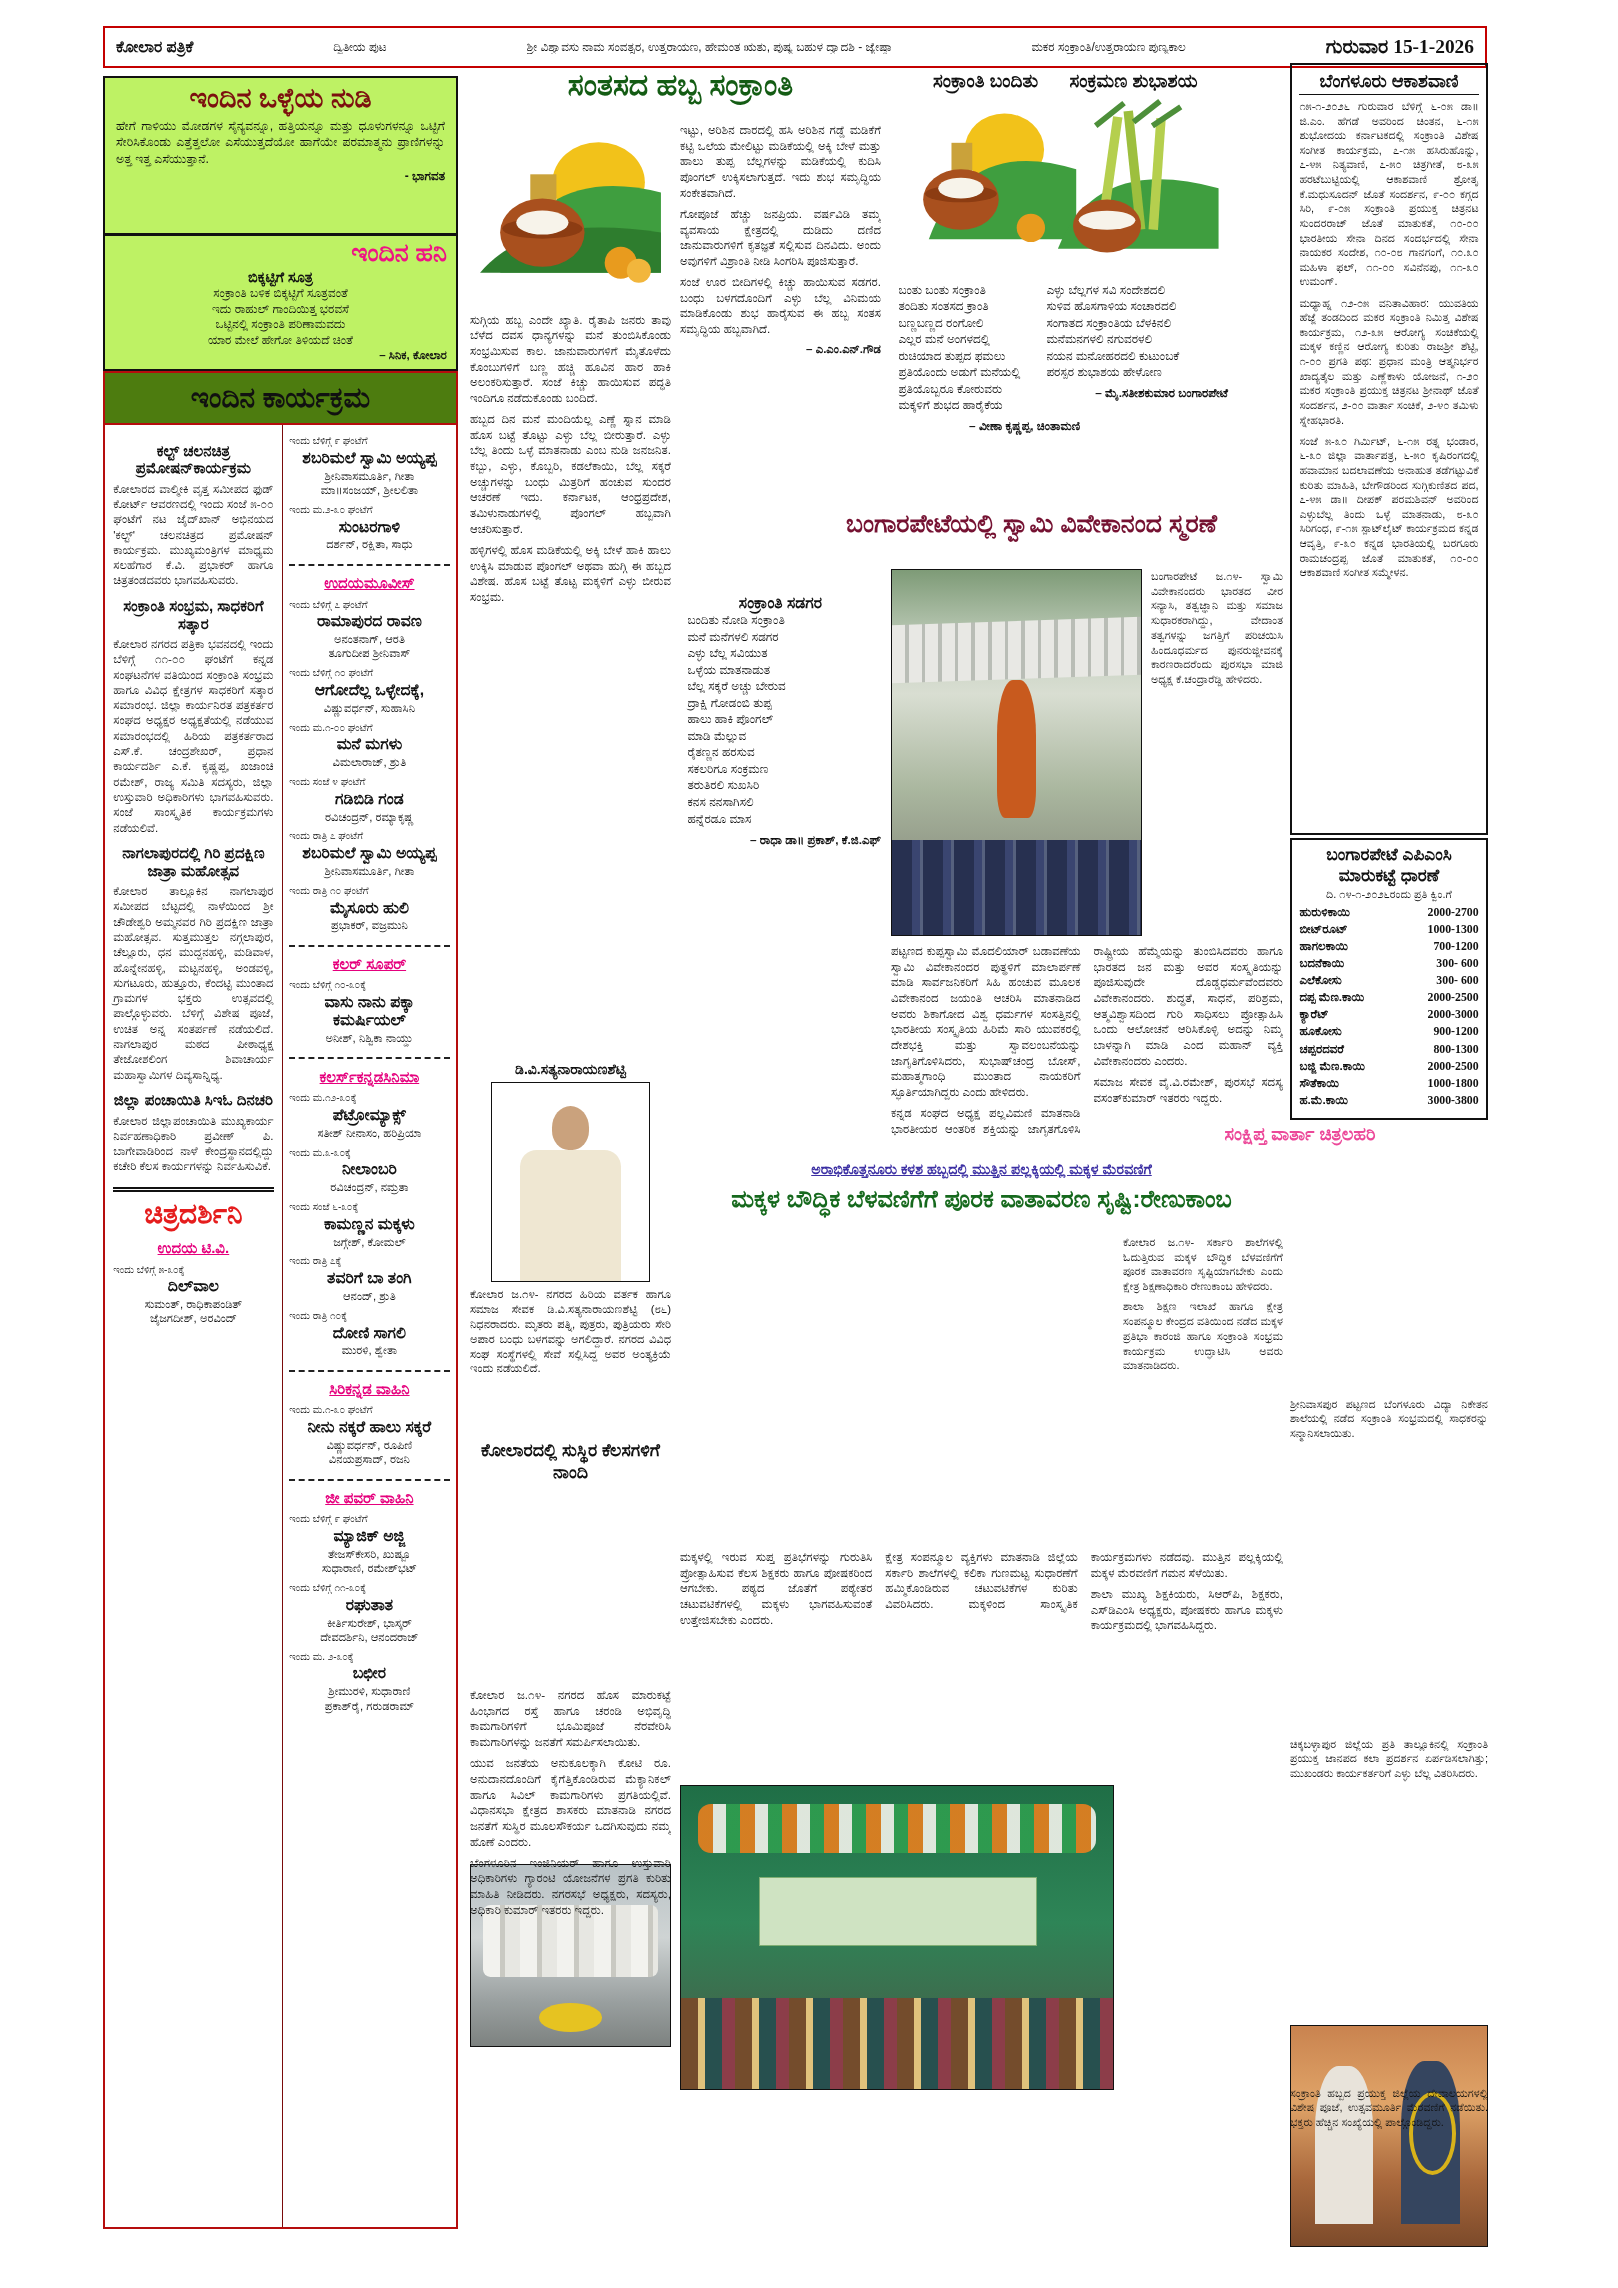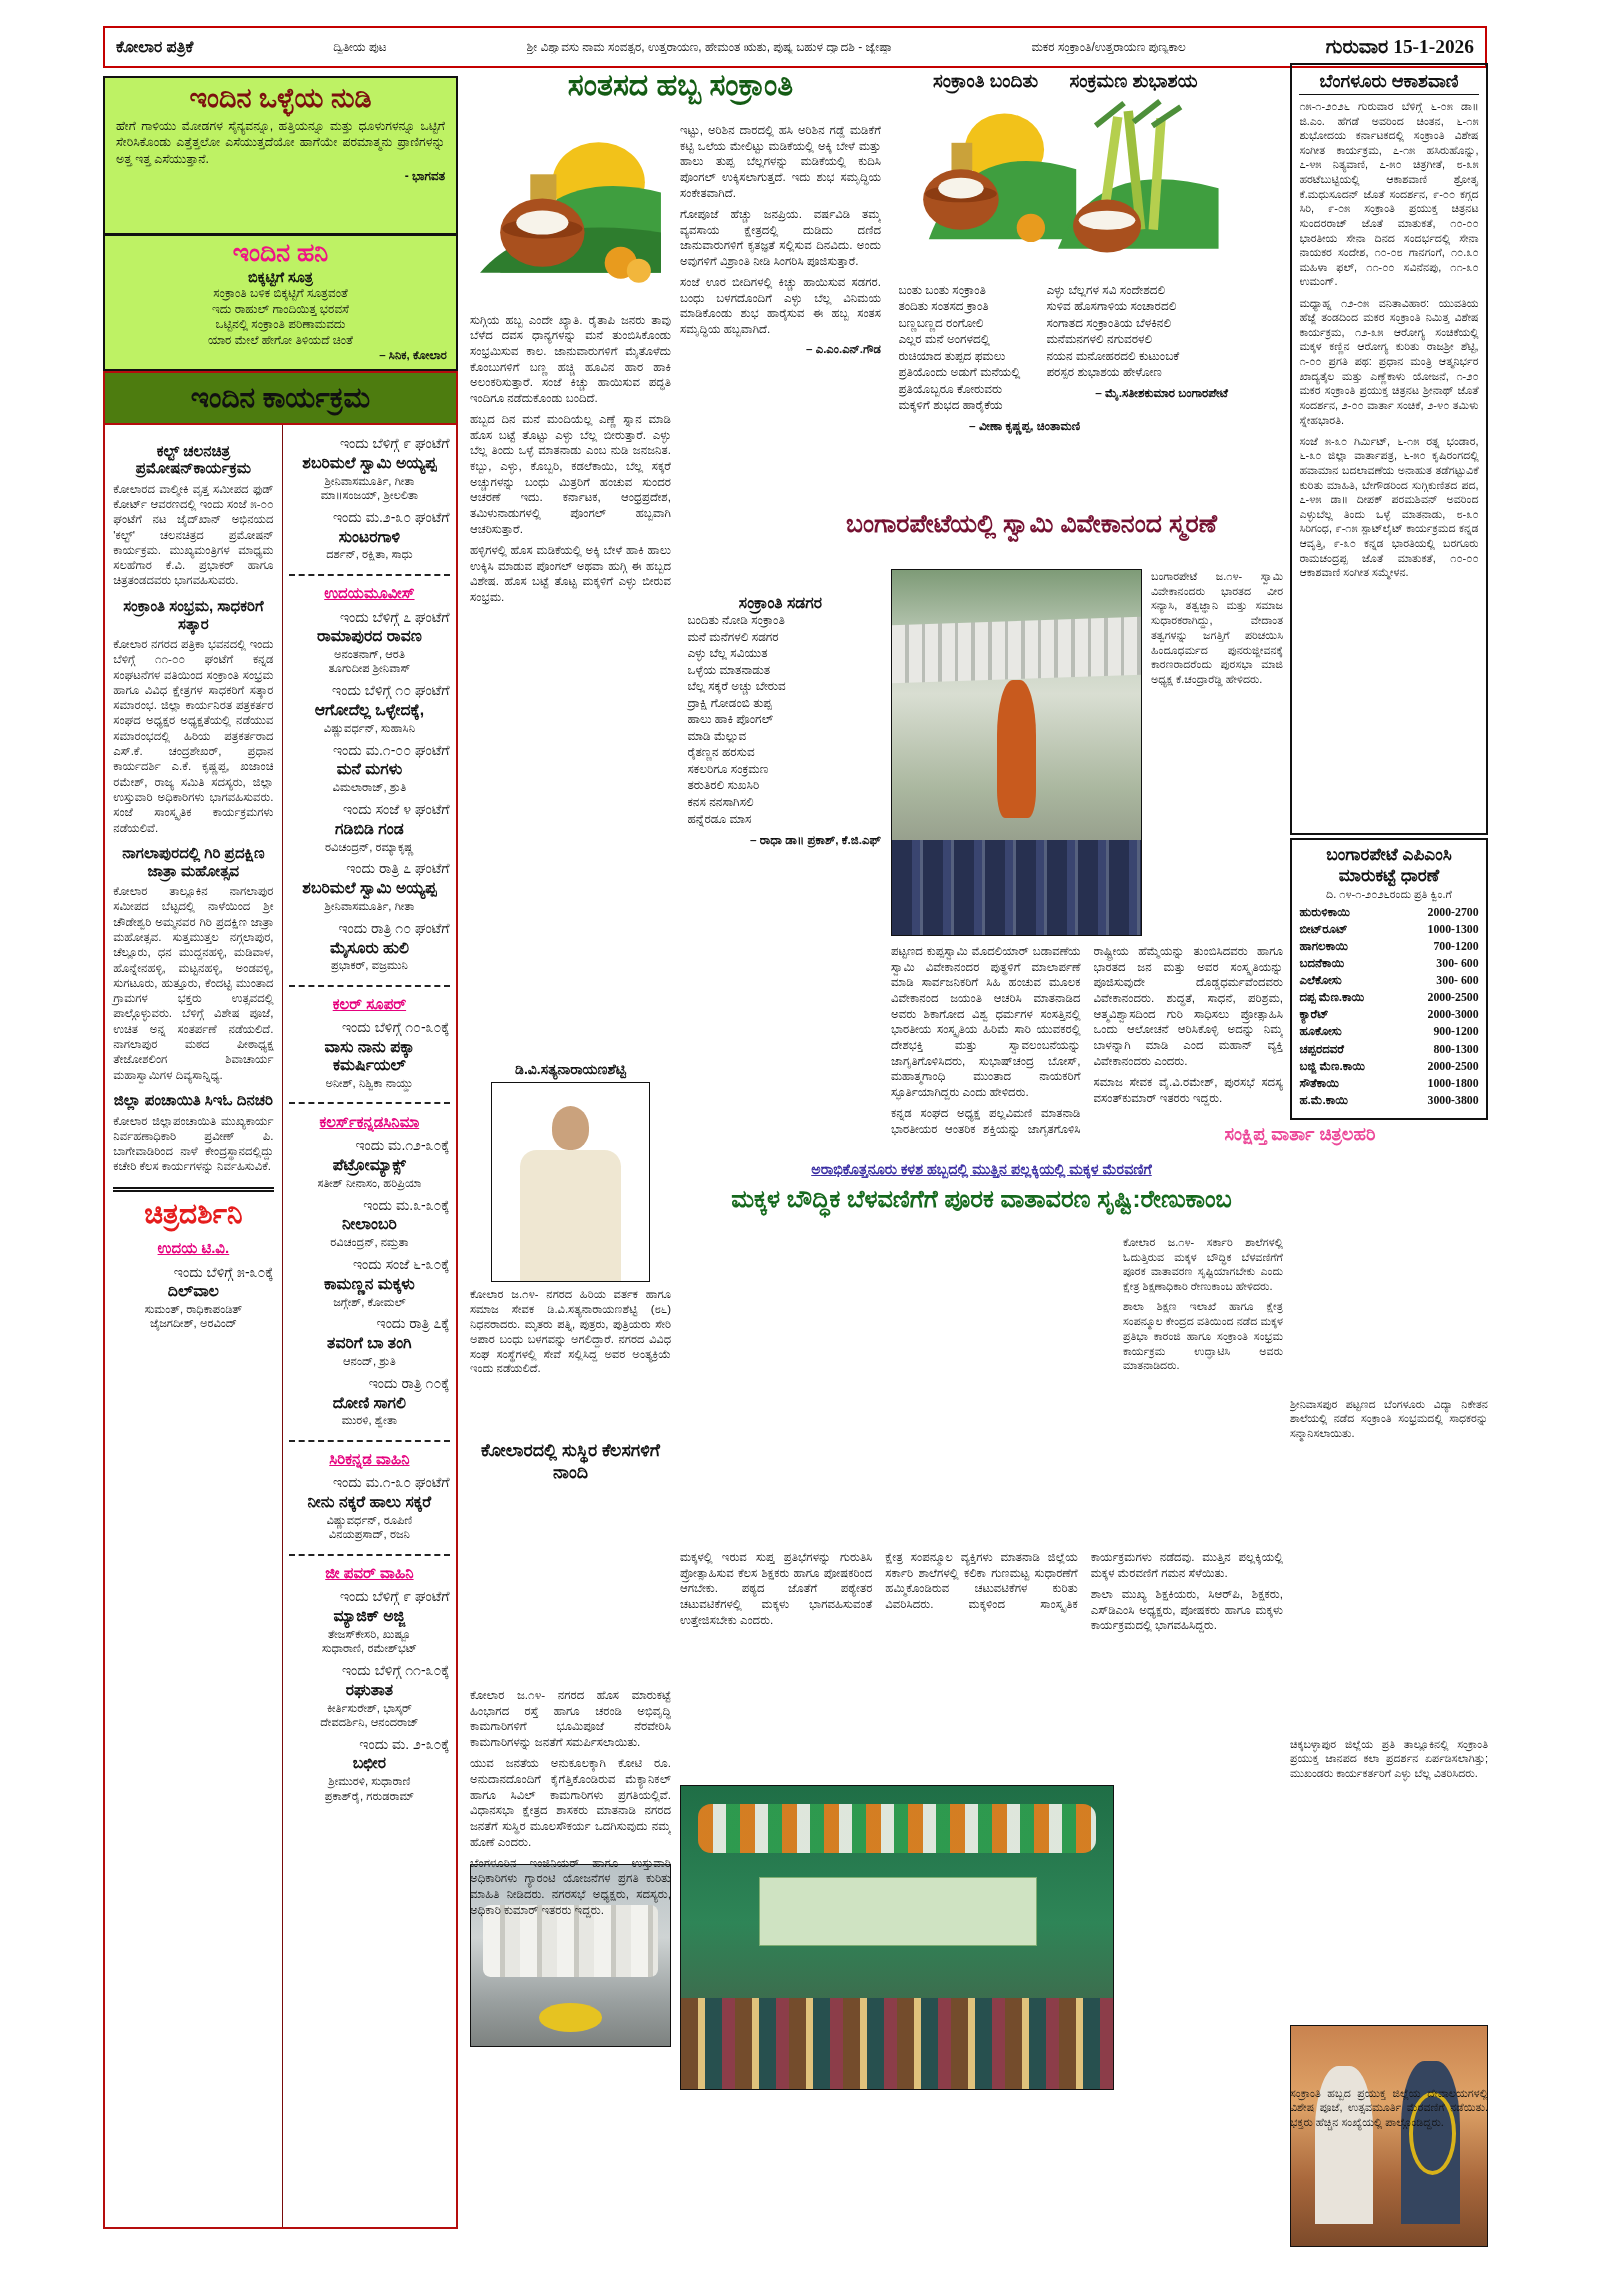--- a/index.html
+++ b/index.html
@@ -15,39 +15,39 @@
   .banner .b-date{font-weight:bold;font-size:19.4px;white-space:nowrap;font-family:"Liberation Serif","DejaVu Serif",serif;}
 
   
   .box{border:2.8px solid #111;background:#bef264;}
   .box-nudi{left:103px;top:76px;width:355px;height:159px;padding:3.7px 11px;}
   .nudi-title{color:#7c0f0f;font-weight:bold;font-size:27px;text-align:center;line-height:1.2;}
   .nudi-body{font-size:12.4px;text-align:justify;line-height:1.34;margin-top:3.7px;}
   .nudi-attrib{font-size:12px;text-align:right;font-weight:bold;margin-top:1.8px;}
 
   .box-hani{left:103px;top:234px;width:355px;height:137px;padding:1.8px 9.2px;}
-  .hani-title{color:#ef1385;font-weight:bold;font-size:25px;text-align:center;}
+  .hani-title{color:#ef1385;font-weight:bold;font-size:25px;text-align:right;}
   .hani-sub{font-weight:bold;font-size:14.3px;text-align:center;margin-top:0.9px;}
   .hani-line{font-size:12px;text-align:center;line-height:1.32;}
   .hani-attrib{font-size:11.5px;text-align:right;font-weight:bold;}
 
   .box-prog{left:103px;top:371px;width:355px;height:1858px;border:2.8px solid #b50d0d;}
   .prog-header{height:50px;background:#4d7c0f;border-bottom:2.8px solid #b50d0d;
                display:flex;align-items:center;justify-content:center;
                font-weight:bold;font-size:28px;color:#111;}
   .prog-cols{display:flex;height:1802px;}
   .prog-col1{width:50%;border-right:1.8px solid #7a0b0b;padding:7.4px 8.3px 5.5px 8.3px;overflow:hidden;}
   .prog-col2{width:50%;padding:3.7px 6.5px;overflow:hidden;}
   .prog-head{font-weight:bold;font-size:15px;text-align:center;line-height:1.18;margin:9.2px 0 3.7px 0;}
   .prog-body{font-size:11.6px;text-align:justify;line-height:1.32;}
   .chitra{border-top:5.5px double #111;margin-top:13px;padding-top:7.4px;}
   .chitra-title{color:#e51d1d;font-weight:bold;font-size:28px;text-align:center;line-height:1.1;}
   .tv-item.ch,.chitra-ch{color:#e5007d;font-weight:bold;font-size:15px;text-align:center;text-decoration:underline;}
   .chitra-ch{display:block;margin-top:9.2px;}
-  .tv-item.t,.chitra-time{font-size:14px;text-align:right;margin-top:6.5px;}
+  .tv-item.t,.chitra-time{font-size:10px;text-align:left;margin-top:6.5px;}
   .tv-item.f,.chitra-film{font-weight:bold;font-size:15.7px;text-align:center;line-height:1.15;margin:1.8px 0;}
   .tv-item.c,.chitra-cast{font-size:11.4px;text-align:center;line-height:1.25;}
   .tv-item.ch{margin-top:12px;padding-top:8.3px;border-top:2.8px dashed #222;}
 
   
   .sank-headline{left:470px;top:68px;width:421px;height:48px;color:#145c14;font-weight:bold;
                  font-size:30px;text-align:center;}
   .sank-colA{left:470px;top:122px;width:201px;height:936px;overflow:hidden;}
   .sank-colB{left:680px;top:122px;width:201px;height:382px;overflow:hidden;}
   .story-p{font-size:11.7px;text-align:justify;line-height:1.34;margin:0 0 5.5px 0;}

